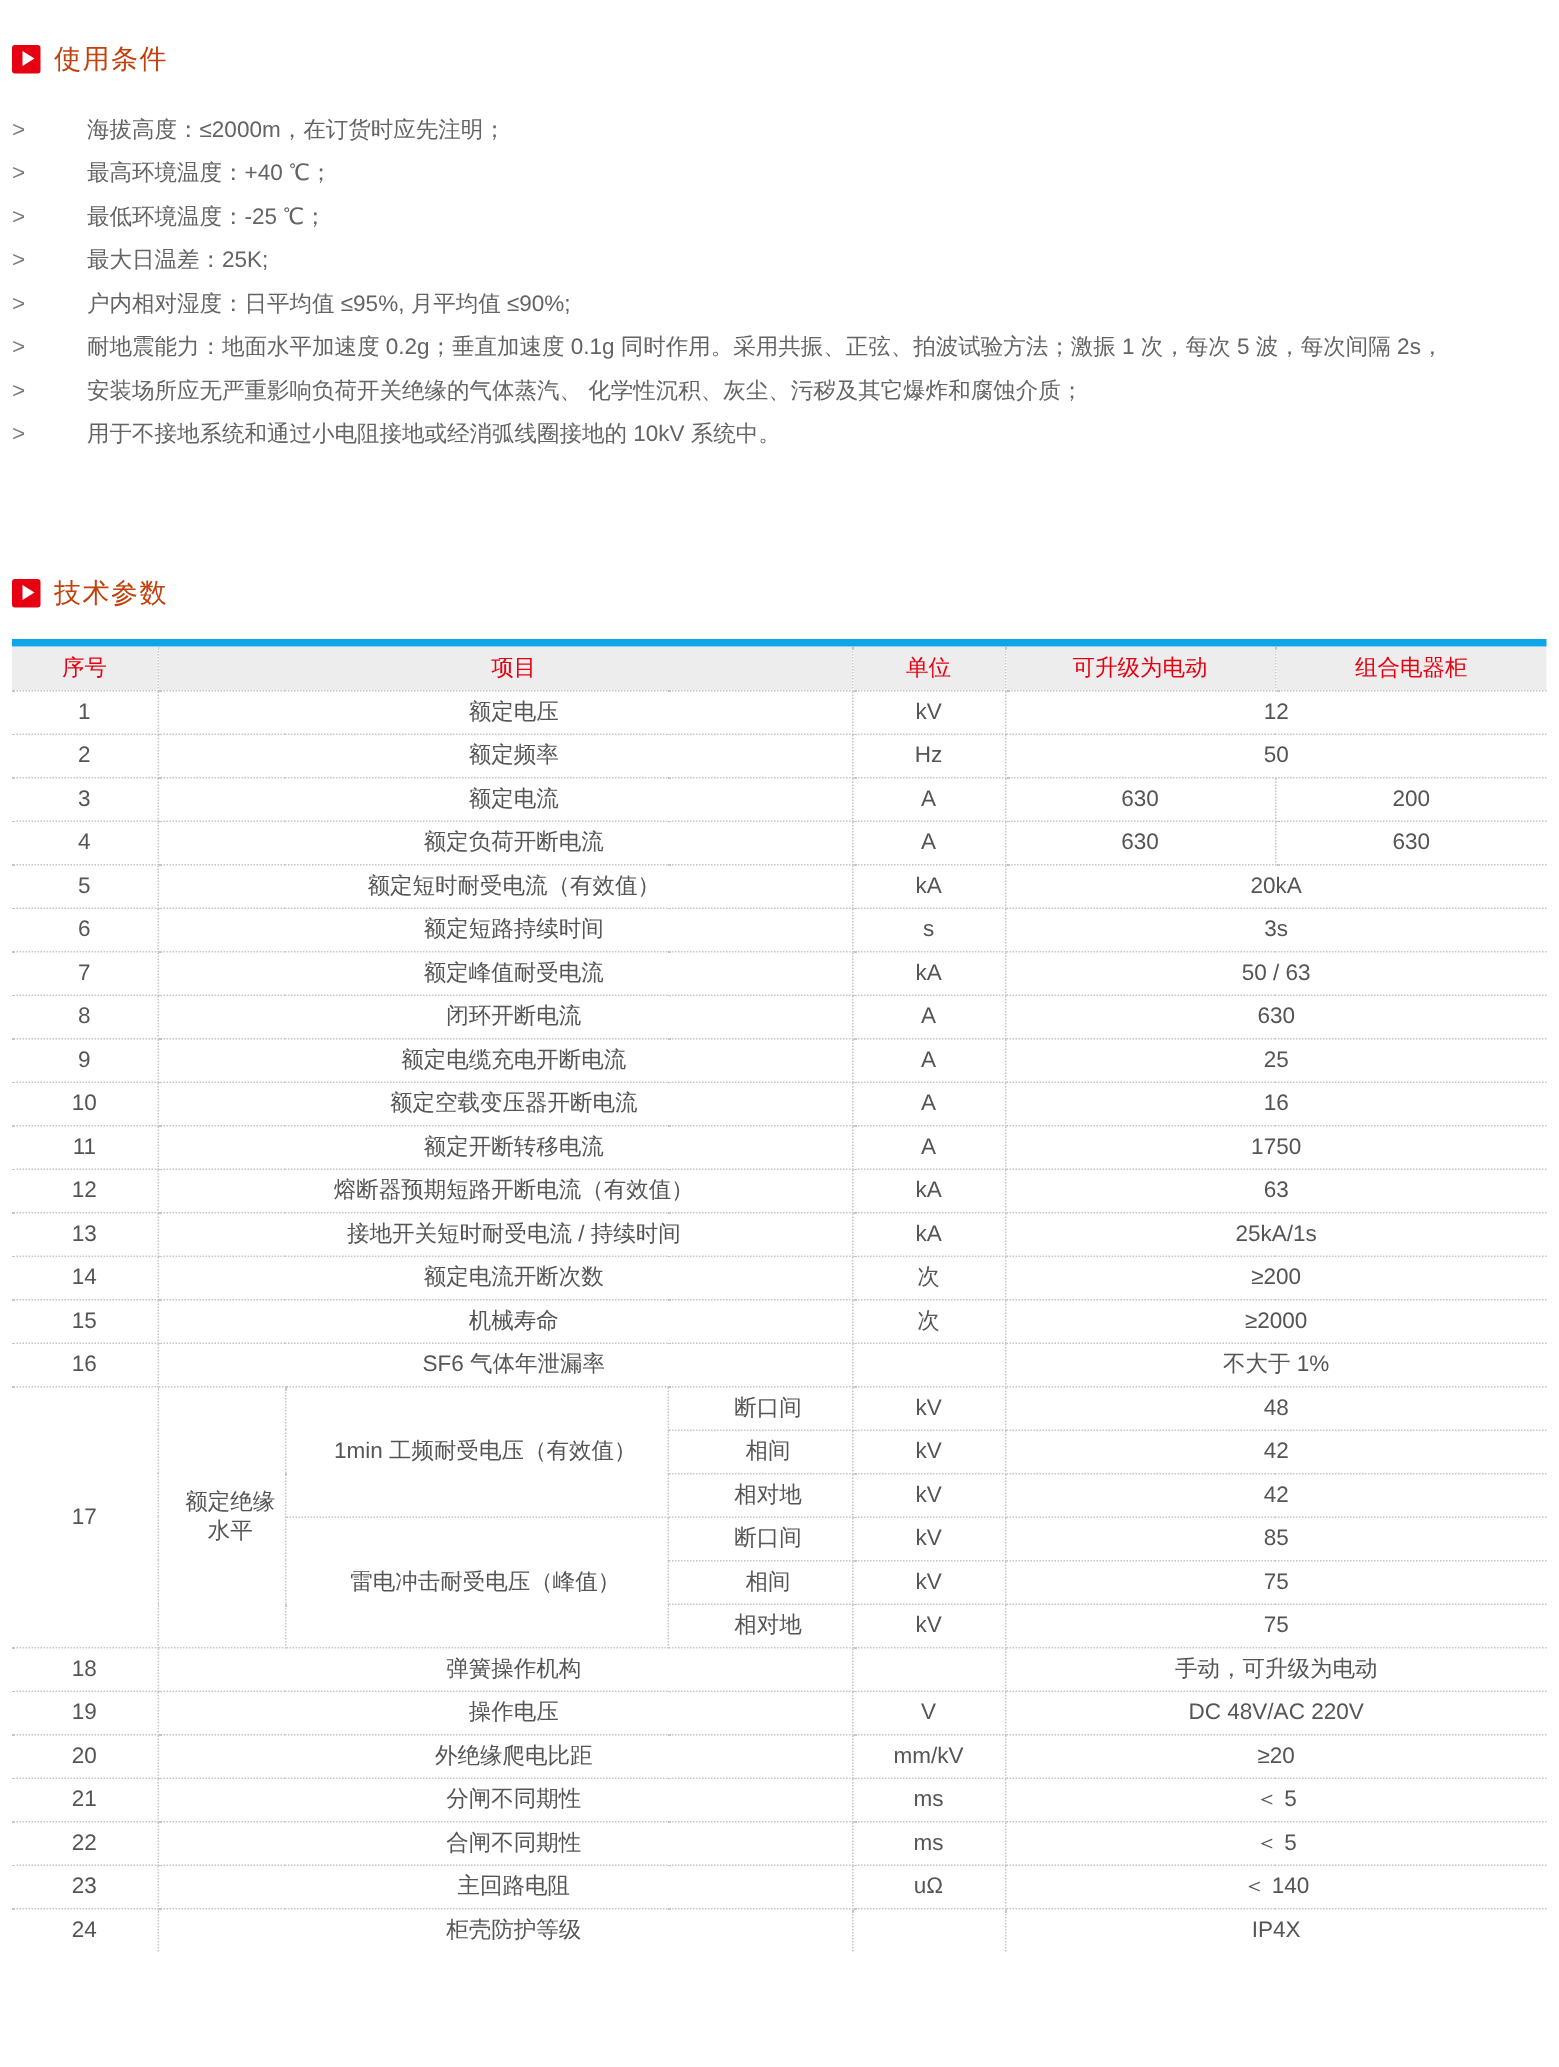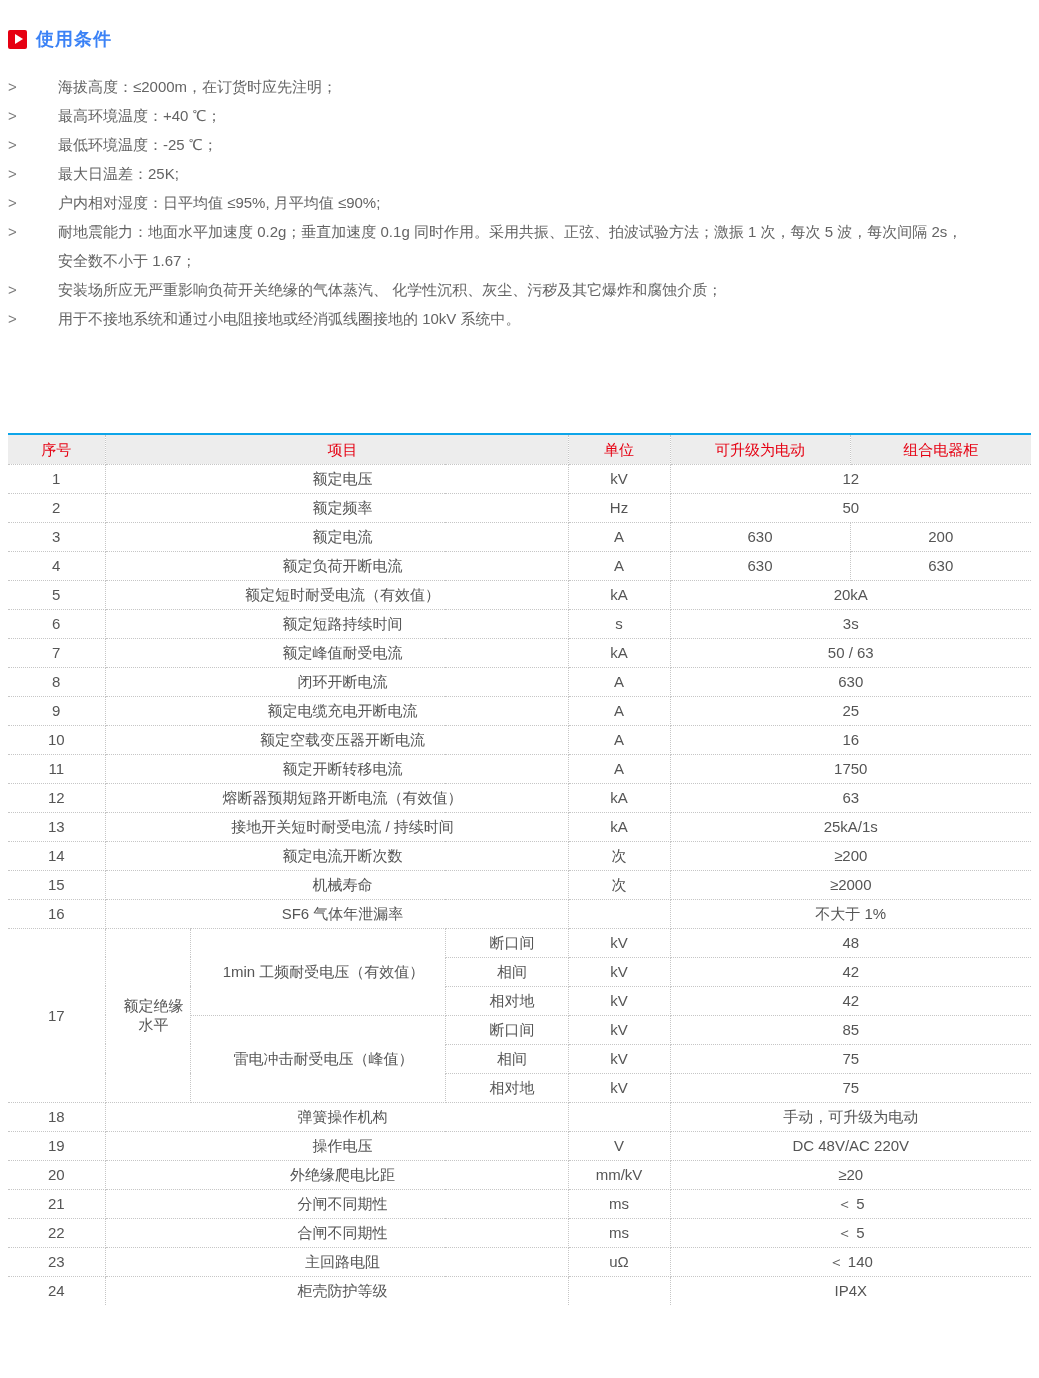--- a/index.html
+++ b/index.html
@@ -32,22 +32,22 @@
     position: absolute;
     left: 7px; top: 4px;
     width: 0; height: 0;
     border-left: 8px solid #ffffff;
     border-top: 5.5px solid transparent;
     border-bottom: 5.5px solid transparent;
   }
   .section-title .title-text {
     margin-left: 9px;
     font-size: 18px;
-    font-weight: bold;
-    color: #3b82f6;
+    font-weight: normal;
+    color: #c2410c;
     letter-spacing: 1px;
   }
 
   
   .bullets { margin-top: 22px; }
   .bullet {
     display: flex;
     line-height: 29px;
     font-size: 15px;
     color: #646464;
@@ -59,21 +59,21 @@
   }
   .bullet .btext { flex: 1 1 auto; margin-left: 37px; }
 
   
   .section-gap { height: 80px; }
 
   
   .table-wrap {
     margin-top: 20px;
     width: 1023px;
-    border-top: 2px solid #0ea5e9;
+    border-top: 5px solid #0ea5e9;
   }
   table.spec {
     border-collapse: collapse;
     border: hidden;
     width: 1023px;
     table-layout: fixed;
     font-size: 15px;
     color: #555555;
   }
   table.spec th, table.spec td {
@@ -123,35 +123,35 @@
       </div>
     <div class="bullet">
         <span class="marker">&gt;</span>
         <span class="btext">户内相对湿度：日平均值 ≤95%, 月平均值 ≤90%;</span>
       </div>
     <div class="bullet">
         <span class="marker">&gt;</span>
         <span class="btext">耐地震能力：地面水平加速度 0.2g；垂直加速度 0.1g 同时作用。采用共振、正弦、拍波试验方法；激振 1 次，每次 5 波，每次间隔 2s，</span>
       </div>
     <div class="bullet">
-        <span class="marker"></span>
-        <span class="btext">安全数不小于 1.67；</span>
-      </div>
-    <div class="bullet">
         <span class="marker">&gt;</span>
         <span class="btext">安装场所应无严重影响负荷开关绝缘的气体蒸汽、 化学性沉积、灰尘、污秽及其它爆炸和腐蚀介质；</span>
       </div>
     <div class="bullet">
         <span class="marker">&gt;</span>
         <span class="btext">用于不接地系统和通过小电阻接地或经消弧线圈接地的 10kV 系统中。</span>
       </div>
   </div>
 
   <div class="section-gap"></div>
 
+  <div class="section-title">
+    <span class="play-icon"></span>
+    <span class="title-text">技术参数</span>
+  </div>
 
   <div class="table-wrap">
     <table class="spec">
       <colgroup>
         <col style="width:97px">
           <col style="width:85px">
           <col style="width:255px">
           <col style="width:123px">
         <col style="width:102px">
           <col style="width:180px">

